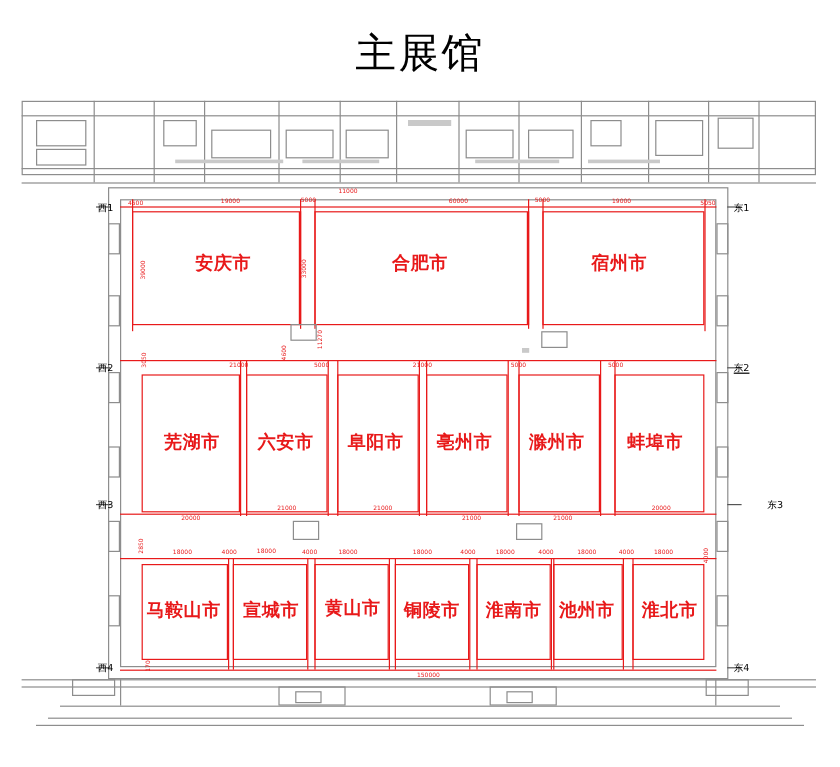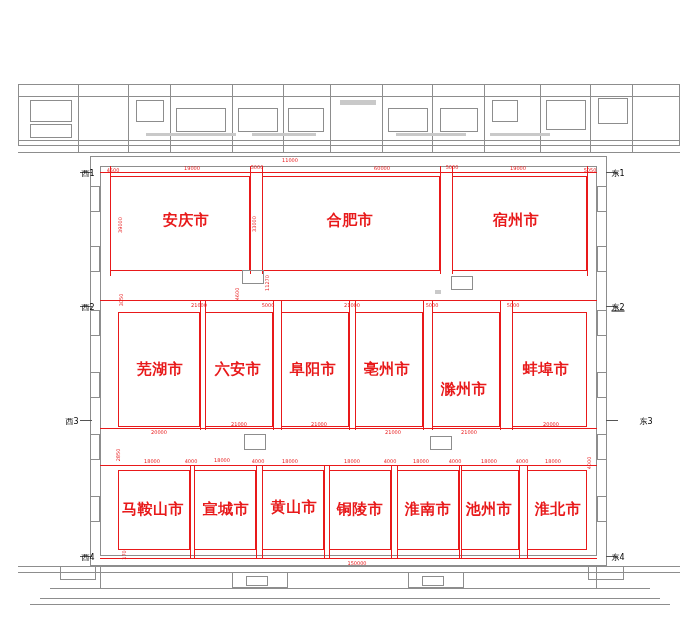--- a/index.html
+++ b/index.html
@@ -101,20 +101,21 @@
     position: absolute;
     height: 1px;
     background: #555555;
   }
 </style>
 </head>
 <body>
 
 <div id="page">
 
+  <div id="title">主展馆</div>
 
   <div class="plan">
 
     <div class="gray-rect" style="left:18px; top:84px; width:662px; height:62px;"></div>
     <div class="gray-line-h" style="left:18px; top:96px; width:662px;"></div>
     <div class="gray-line-h" style="left:18px; top:140px; width:662px;"></div>
     <div class="gray-line-h" style="left:18px; top:152px; width:662px;"></div>
 
     <div class="gray-line-v" style="left:78px; top:84px; height:68px;"></div>
     <div class="gray-line-v" style="left:128px; top:84px; height:68px;"></div>
@@ -247,36 +248,36 @@
     <div class="dark-line-h" style="left:80px; top:306px; width:12px;"></div>
     <div class="dark-line-h" style="left:80px; top:420px; width:12px;"></div>
     <div class="dark-line-h" style="left:80px; top:556px; width:12px;"></div>
     <div class="dark-line-h" style="left:606px; top:172px; width:12px;"></div>
     <div class="dark-line-h" style="left:606px; top:306px; width:12px;"></div>
     <div class="dark-line-h" style="left:606px; top:420px; width:12px;"></div>
     <div class="dark-line-h" style="left:606px; top:556px; width:12px;"></div>
 
     <div class="axis-label" style="left:88px; top:173px;">西1</div>
     <div class="axis-label" style="left:88px; top:307px;">西2</div>
-    <div class="axis-label" style="left:72px; top:421px;text-align:center;">西3</div>
+    <div class="axis-label" style="left:88px; top:421px;text-align:center;">西3</div>
     <div class="axis-label" style="left:88px; top:557px;">西4</div>
     <div class="axis-label" style="left:618px; top:173px;">东1</div>
     <div class="axis-label" style="left:618px; top:307px;text-decoration:underline;">东2</div>
     <div class="axis-label" style="left:646px; top:421px;">东3</div>
     <div class="axis-label" style="left:618px; top:557px;">东4</div>
 
     <div class="red-label" style="left:186px; top:220px;">安庆市</div>
     <div class="red-label" style="left:350px; top:220px;">合肥市</div>
     <div class="red-label" style="left:516px; top:220px;">宿州市</div>
 
     <div class="red-label" style="left:160px; top:369px;">芜湖市</div>
     <div class="red-label" style="left:238px; top:369px;">六安市</div>
     <div class="red-label" style="left:313px; top:369px;">阜阳市</div>
     <div class="red-label" style="left:387px; top:369px;">亳州市</div>
-    <div class="red-label" style="left:464px; top:369px;margin-top:20px;">滁州市</div>
+    <div class="red-label" style="left:464px; top:369px;">滁州市</div>
     <div class="red-label" style="left:546px; top:369px;">蚌埠市</div>
 
     <div class="red-label" style="left:153px; top:509px;">马鞍山市</div>
     <div class="red-label" style="left:226px; top:509px;">宣城市</div>
     <div class="red-label" style="left:294px; top:507px;">黄山市</div>
     <div class="red-label" style="left:360px; top:509px;">铜陵市</div>
     <div class="red-label" style="left:428px; top:509px;">淮南市</div>
     <div class="red-label" style="left:489px; top:509px;">池州市</div>
     <div class="red-label" style="left:558px; top:509px;">淮北市</div>
 

